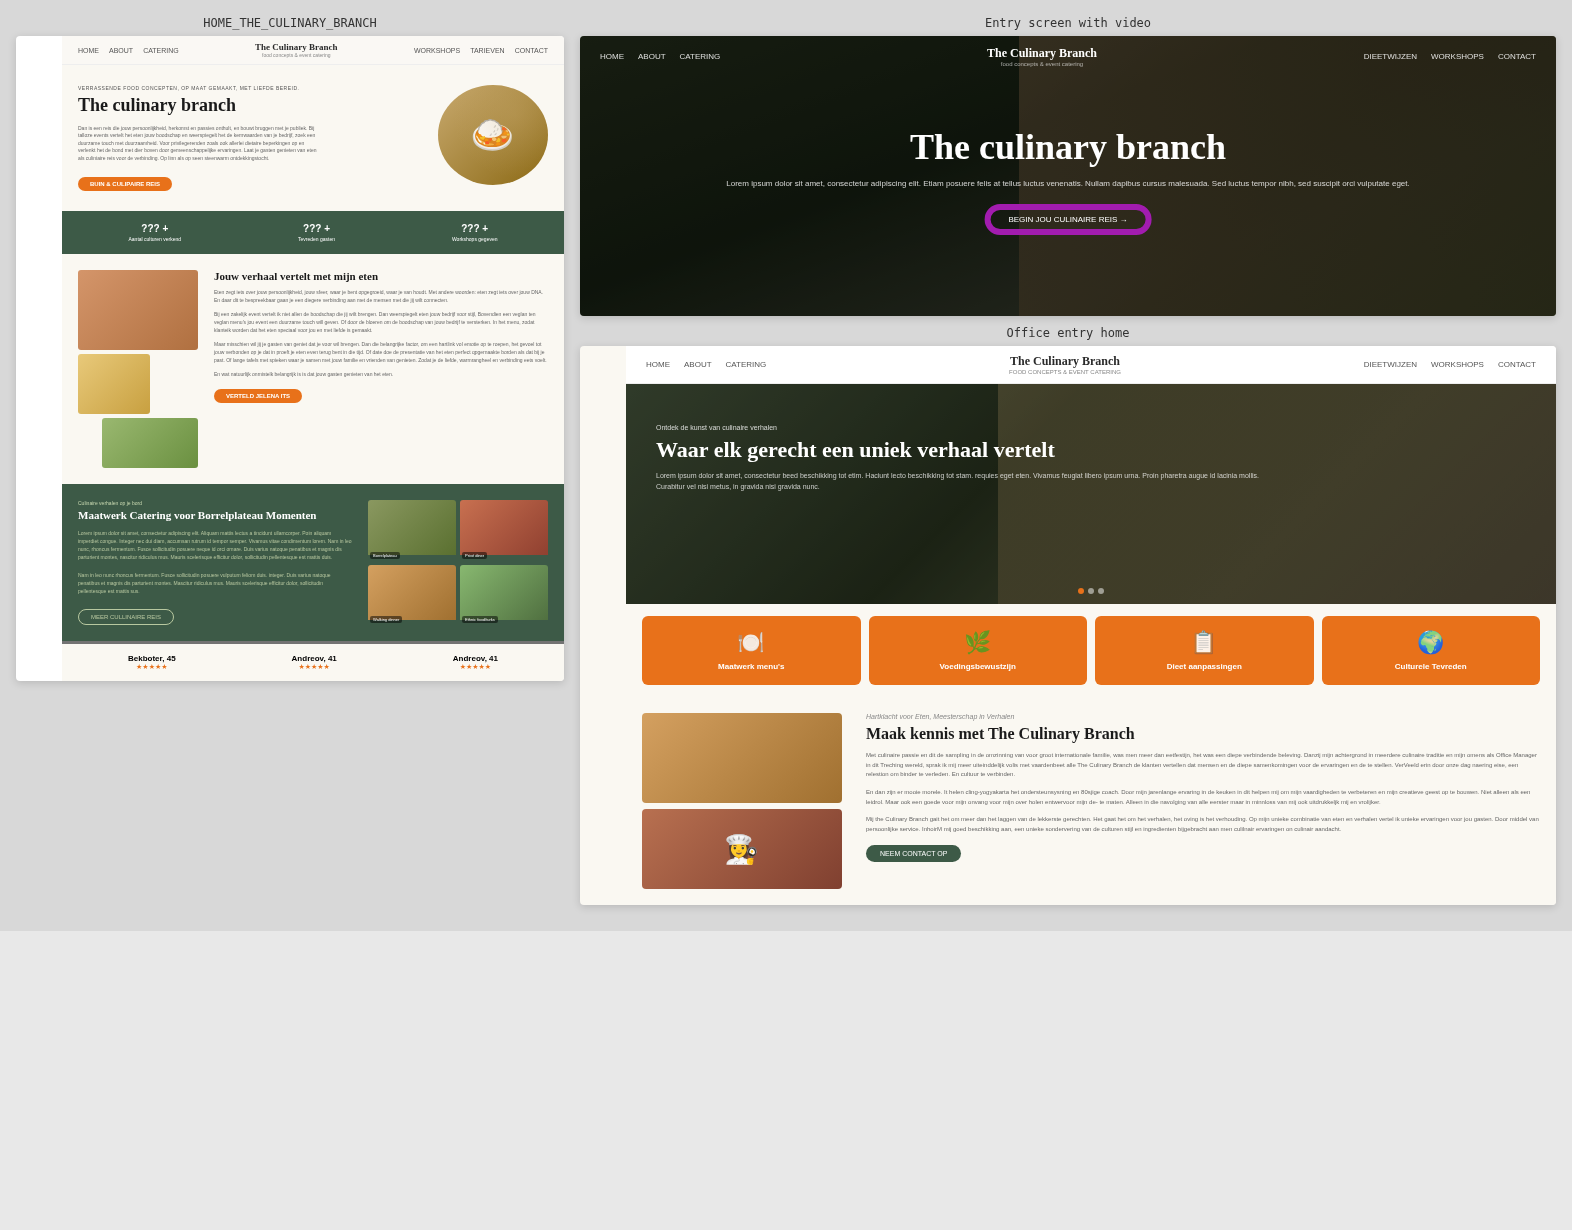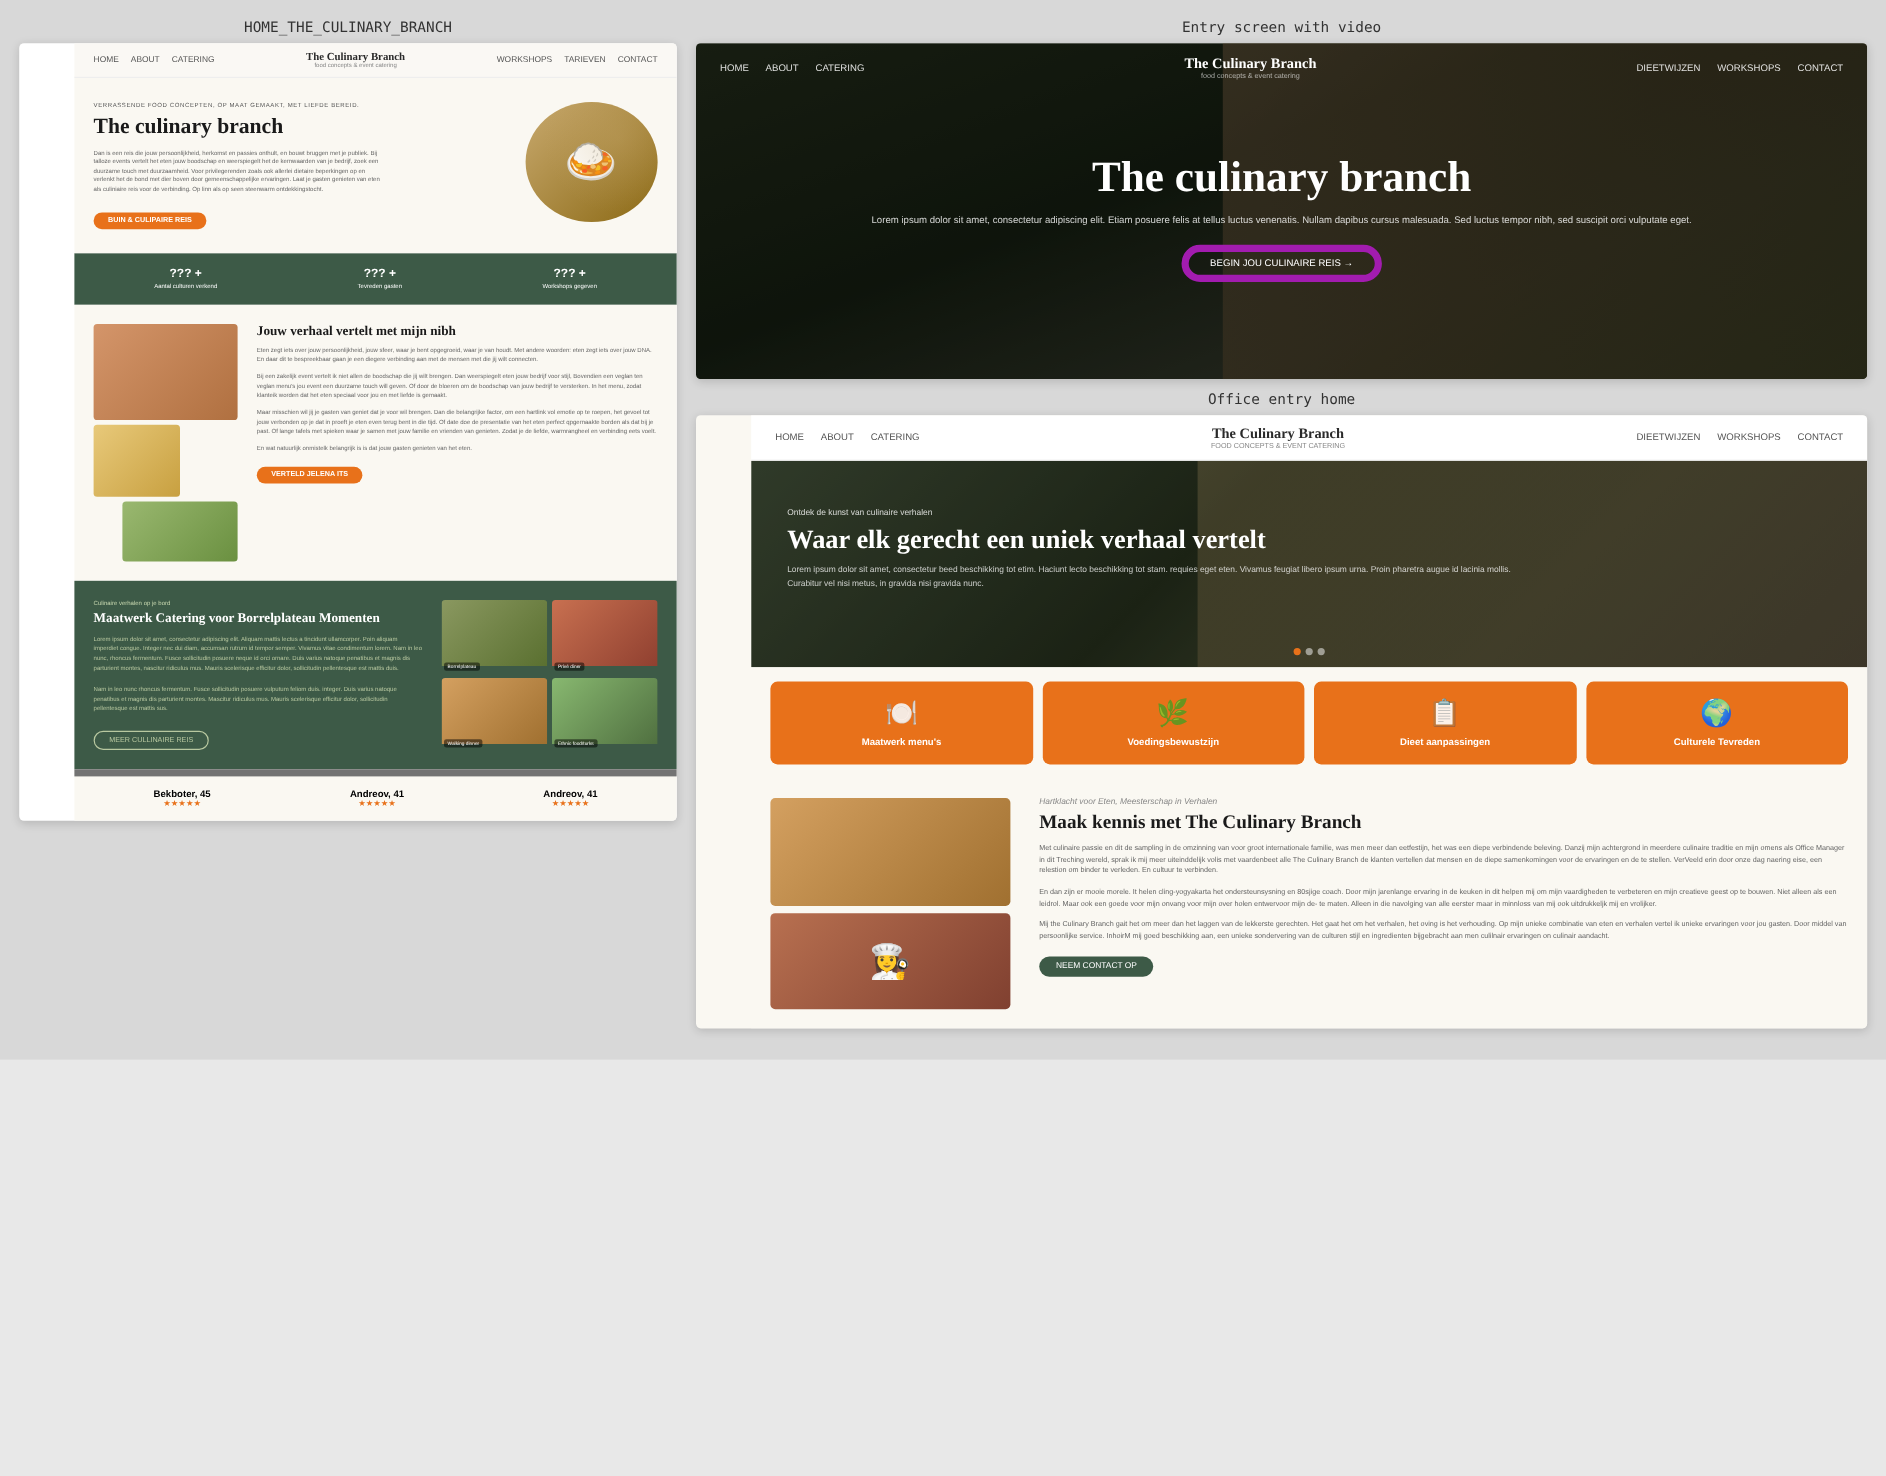--- a/index.html
+++ b/index.html
@@ -281,21 +281,21 @@
       padding: 1px 3px;
       border-radius: 2px;
     }
 
     
     .mock-reviews {
       background: #faf8f2;
       display: flex;
       justify-content: space-around;
       padding: 10px 8px;
-      border-top: 6px solid #737373;
+      border-top: 3px solid #737373;
     }
     .mock-review {
       text-align: center;
     }
     .mock-review-num {
       font-size: 8px;
       font-weight: 700;
     }
     .mock-review-stars {
       color: #e8711a;
@@ -429,21 +429,21 @@
       font-family: Georgia, serif;
     }
     .after-nav-logo .alogo-sub {
       font-size: 6px;
       color: #888;
     }
 
     
     .after-hero {
       position: relative;
-      height: 172px;
+      height: 220px;
       overflow: hidden;
     }
     .after-hero-bg {
       position: absolute;
       top: 0; left: 0; right: 0; bottom: 0;
       background: linear-gradient(135deg, #4a5a40 0%, #2a3520 40%, #5a6040 70%, #6a6850 100%);
     }
     .after-hero-overlay {
       position: absolute;
       top: 0; left: 0; right: 0; bottom: 0;
@@ -652,21 +652,21 @@
         </div>
       </div>
 
       <div class="mock-about">
         <div class="mock-about-imgs">
           <div class="mock-about-img1"></div>
           <div class="mock-about-img2"></div>
           <div class="mock-about-img3"></div>
         </div>
         <div class="mock-about-text">
-          <div class="mock-about-title">Jouw verhaal vertelt met mijn nibh</div>
+          <div class="mock-about-title">Jouw verhaal vertelt met mijn eten</div>
           <div class="mock-about-body">Eten zegt iets over jouw persoonlijkheid, jouw sfeer, waar je bent opgegroeid, waar je van houdt. Met andere woorden: eten zegt iets over jouw DNA. En daar dit te bespreekbaar gaan je een diegere verbinding aan met de mensen met die jij wilt connecten.</div>
           <div class="mock-about-body">Bij een zakelijk event vertelt ik niet allen de boodschap die jij wilt brengen. Dan weerspiegelt eten jouw bedrijf voor stijl, Bovendien een veglan ten veglan menu's jou event een duurzame touch will geven. Of door de bloeren om de boodschap van jouw bedrijf te versterken. In het menu, zodat klanteik worden dat het eten speciaal voor jou en met liefde is gemaakt.</div>
           <div class="mock-about-body">Maar misschien wil jij je gasten van geniet dat je voor wil brengen. Dan die belangrijke factor, om een hartlink vol emotie op te roepen, het gevoel tot jouw verbonden op je dat in proeft je eten even terug bent in die tijd. Of date doe de presentatie van het eten perfect qpgernaakte borden als dat bij je past. Of lange tafels met spieken waar je samen met jouw familie en vrienden van genieten. Zodat je de liefde, warmrangheel en verbinding eets voelt.</div>
           <div class="mock-about-body">En wat natuurlijk onmistelk belangrijk is is dat jouw gasten genieten van het eten.</div>
           <button class="mock-btn-orange">VERTELD JELENA ITS</button>
         </div>
       </div>
 
       <div class="mock-catering">
         <div class="mock-catering-text">

